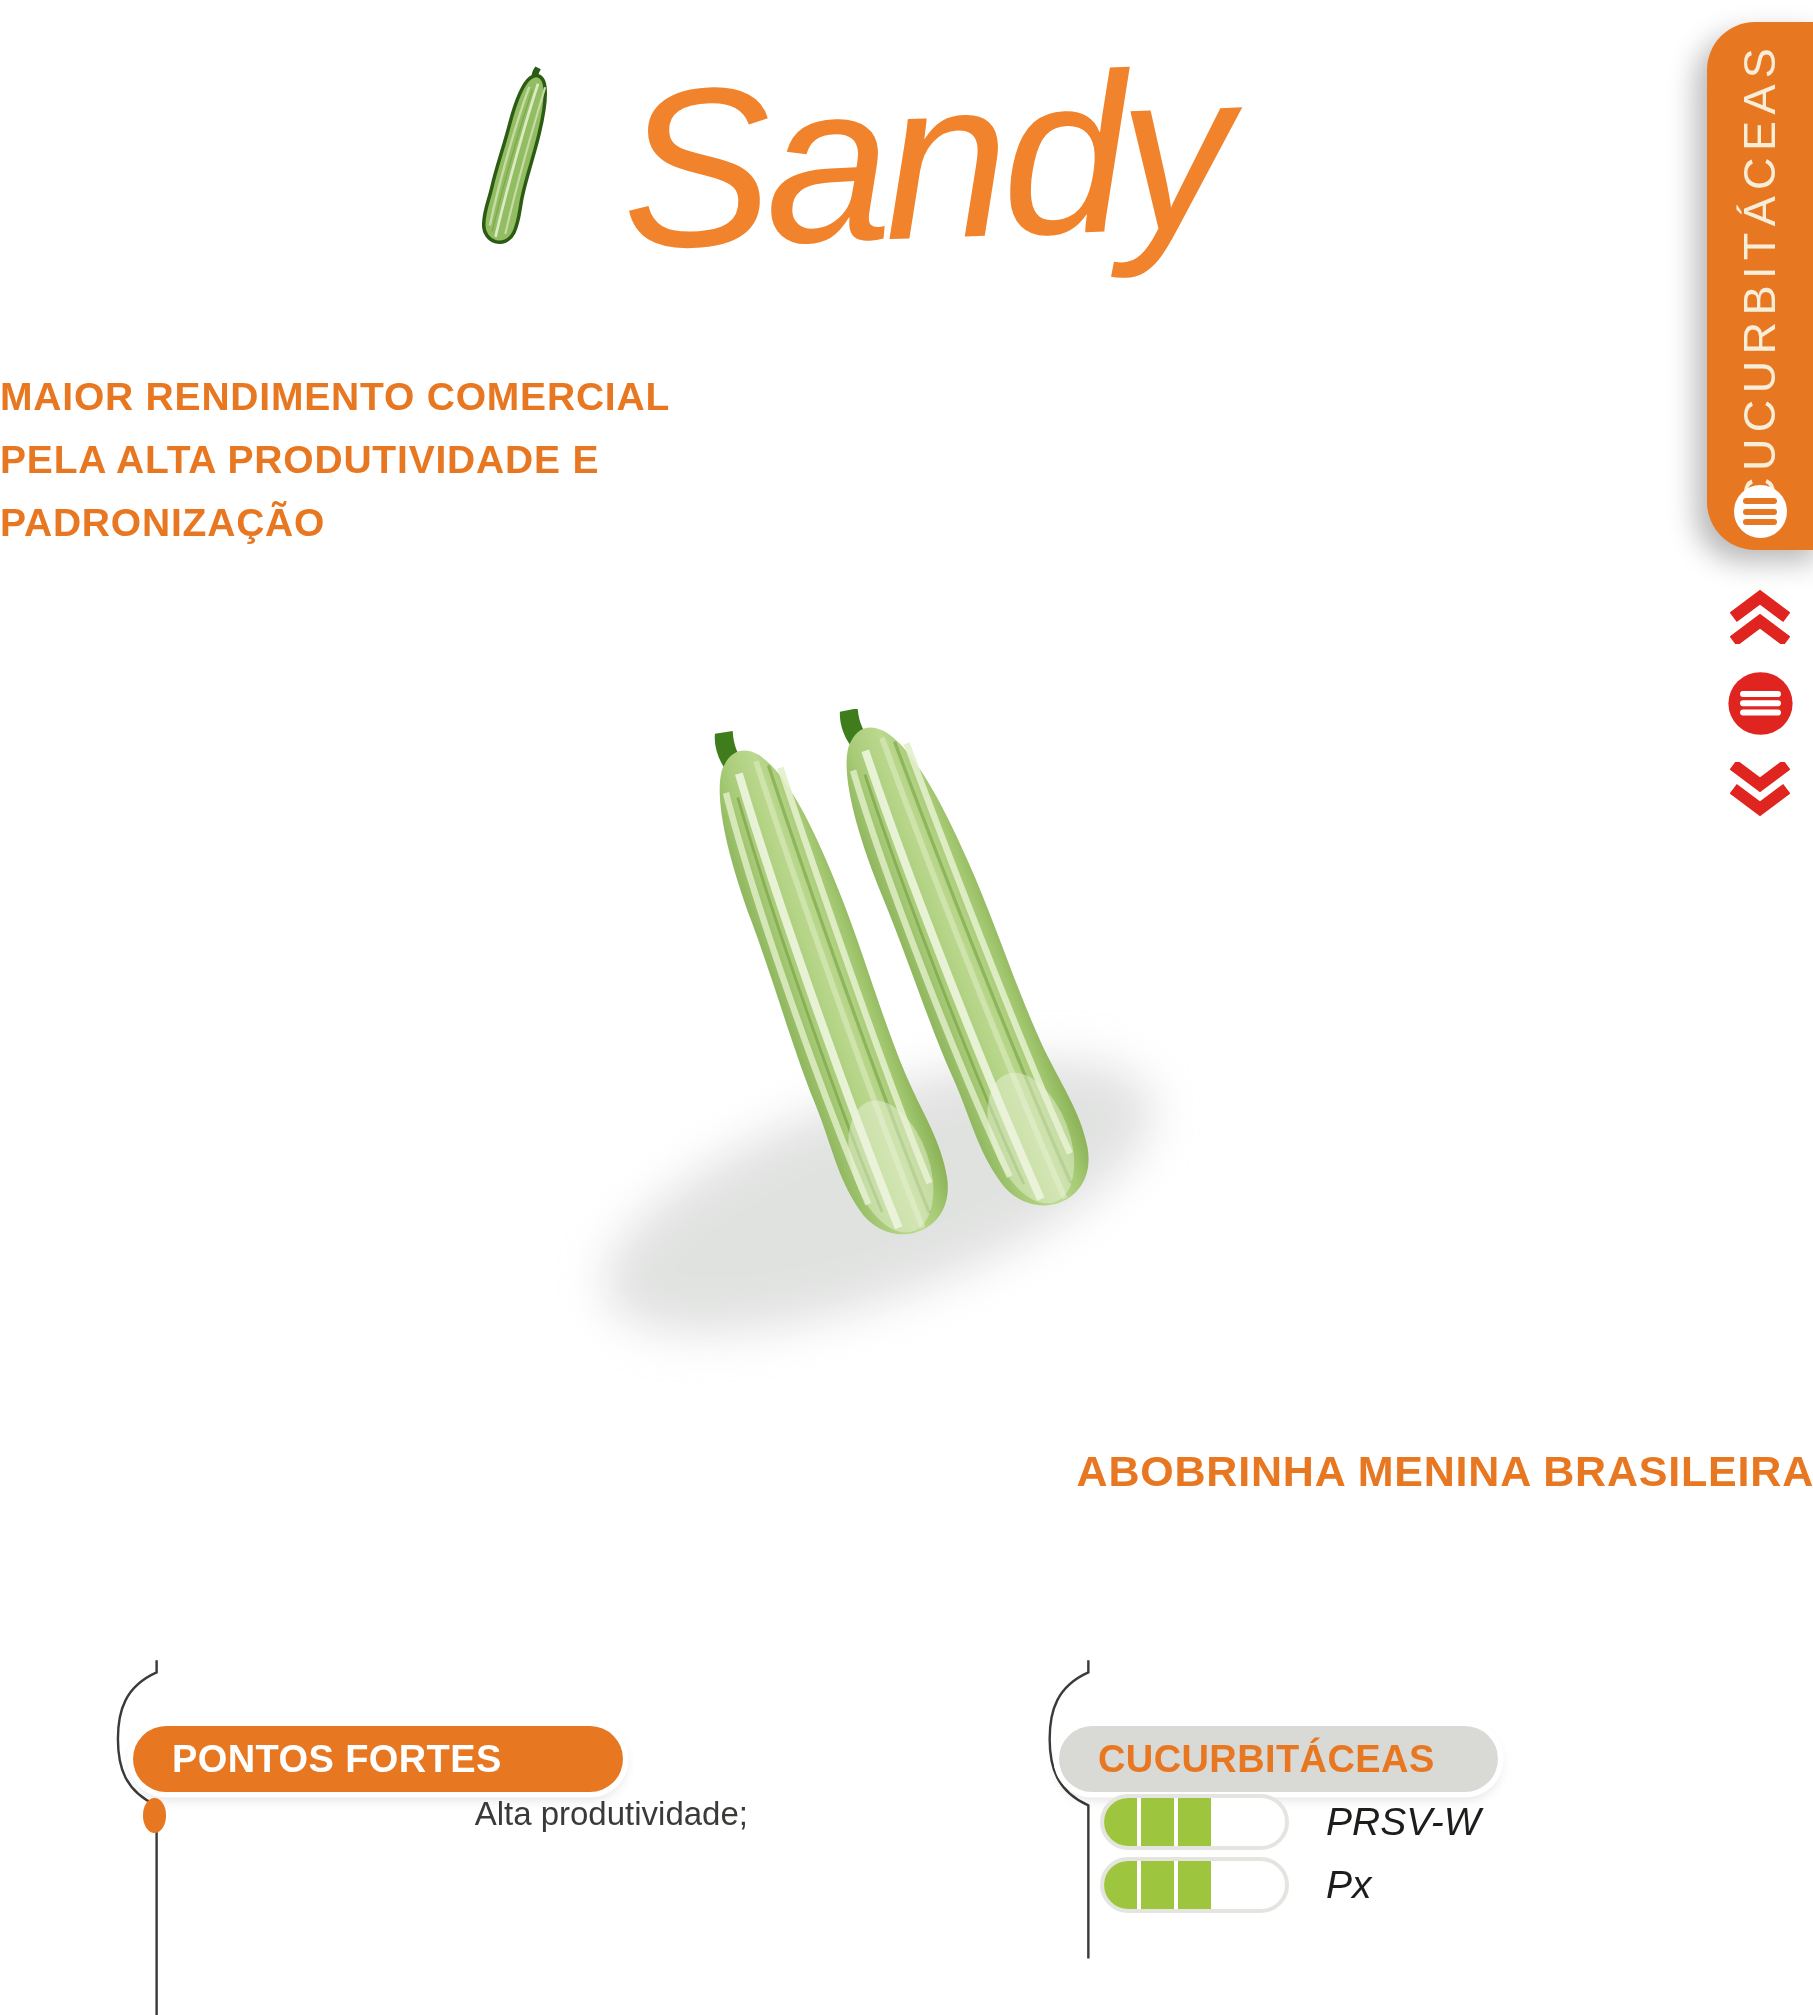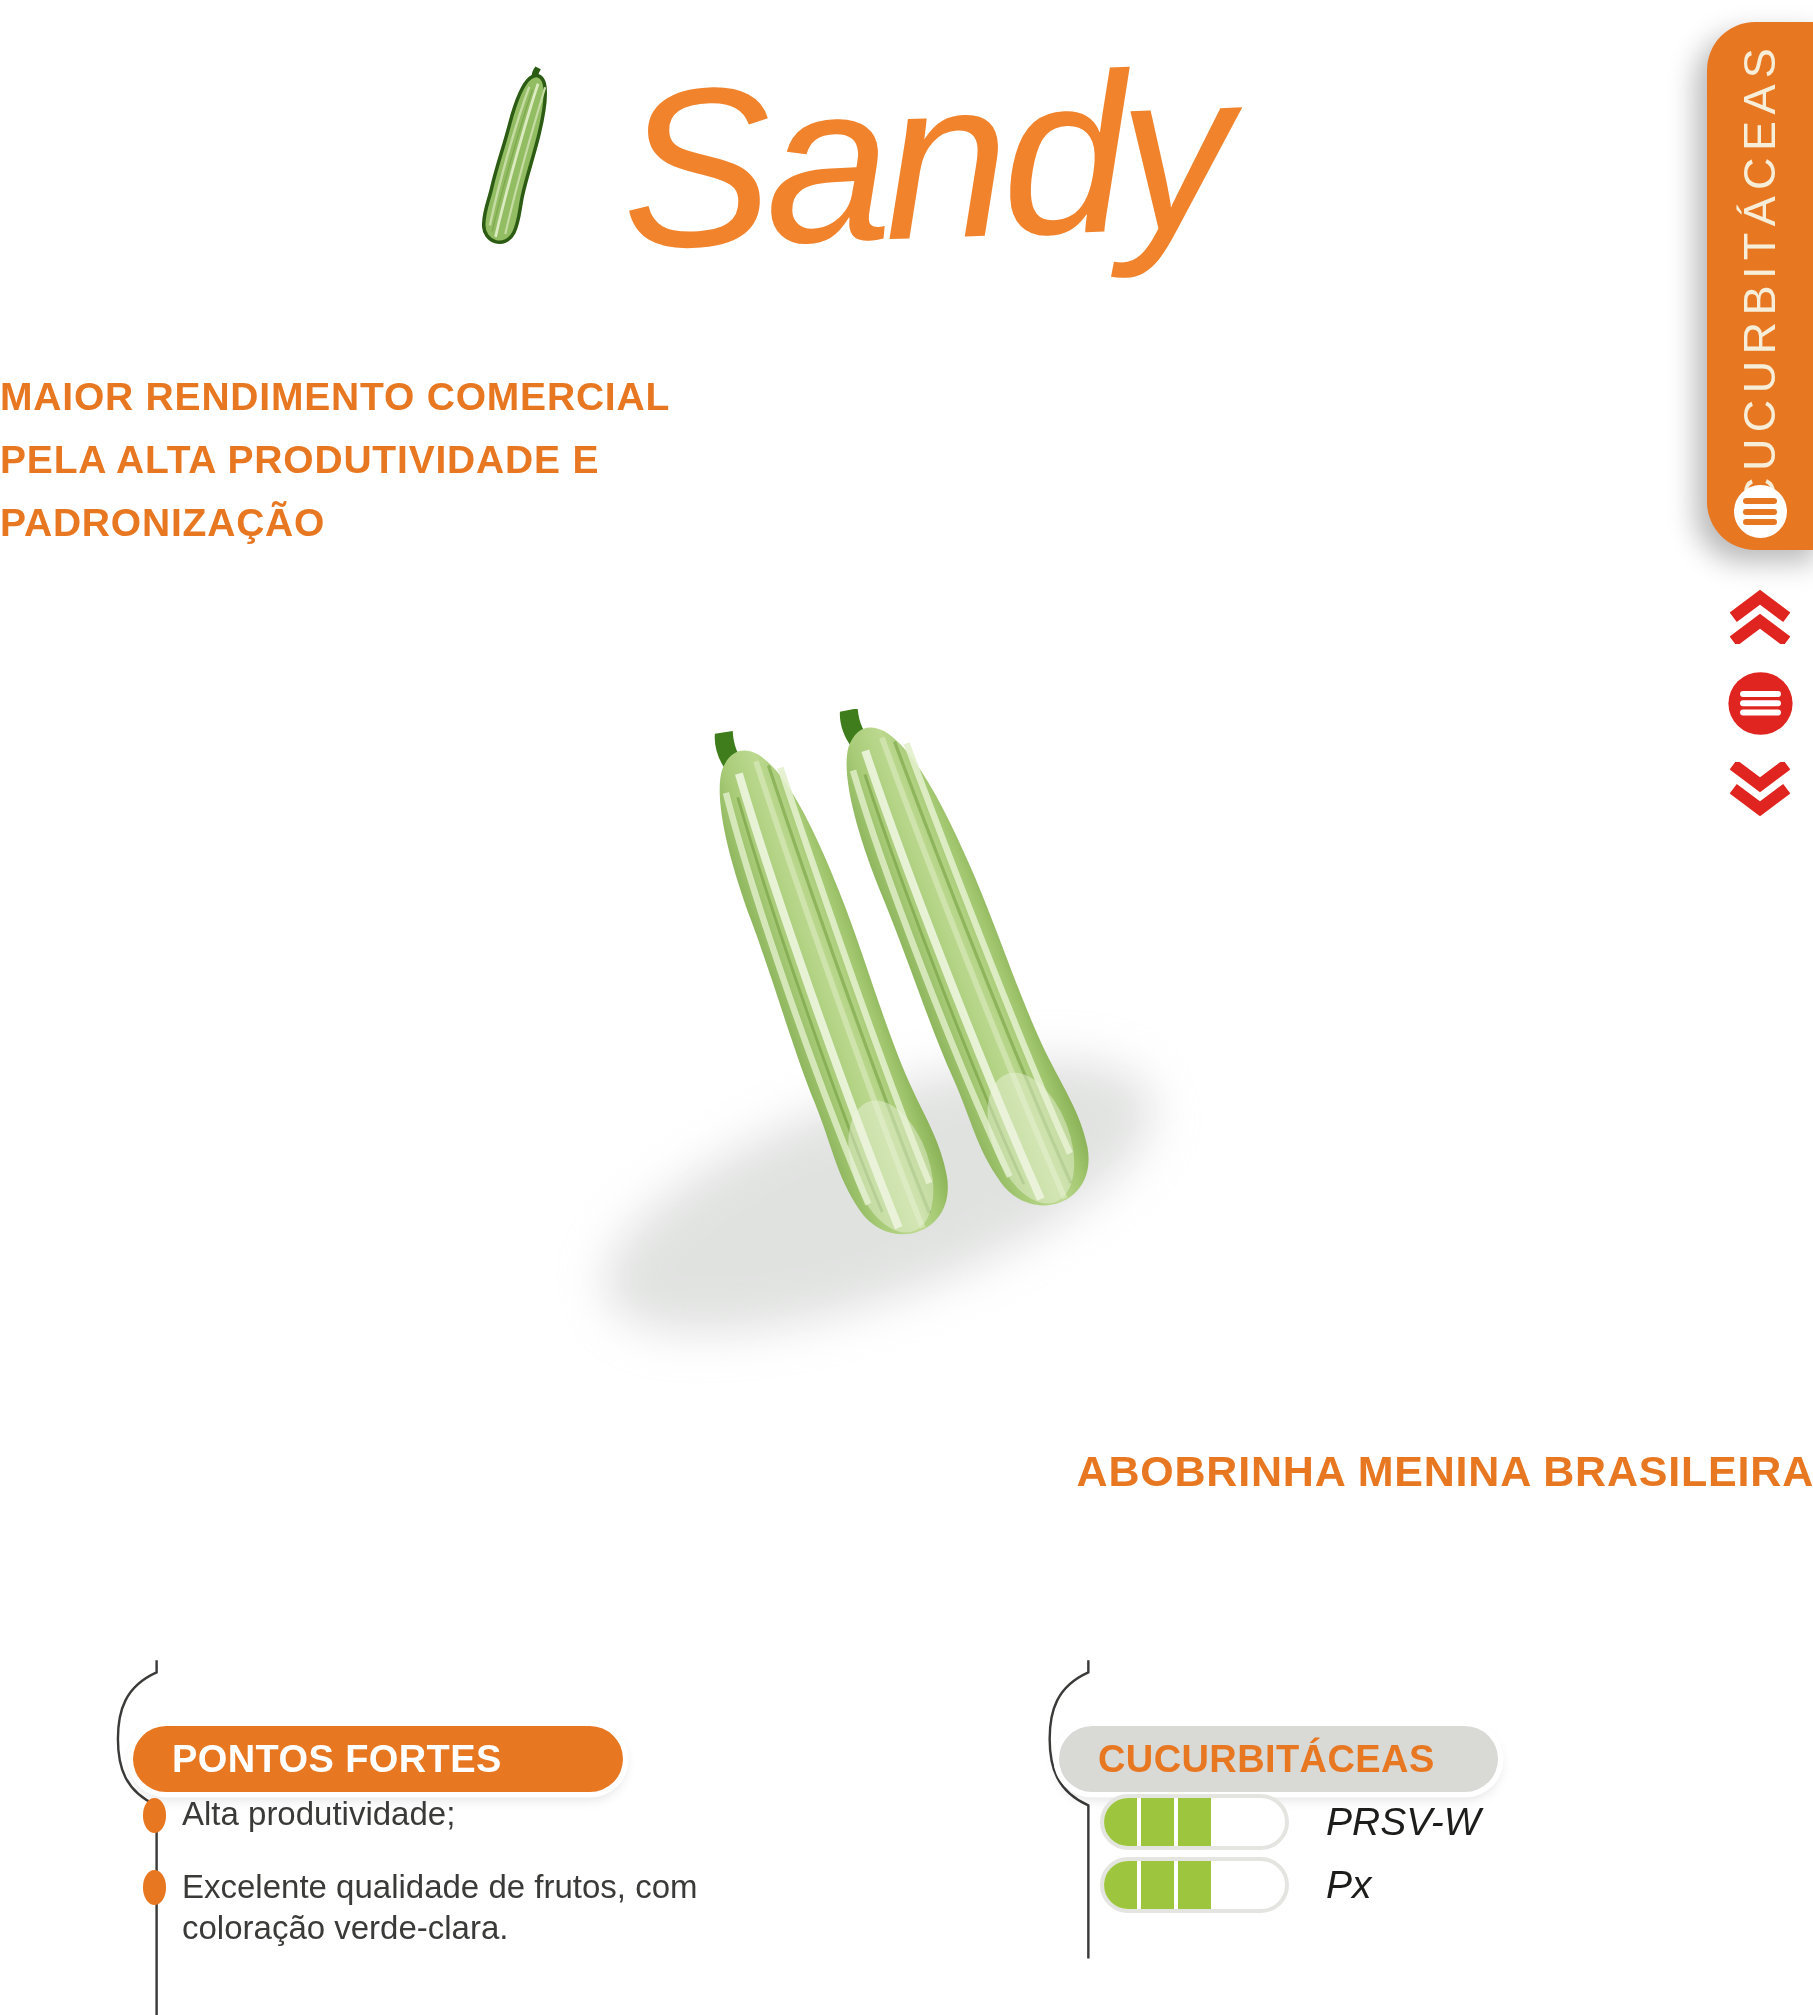--- a/index.html
+++ b/index.html
@@ -49,21 +49,21 @@
     box-shadow:0 0 0 5.6px #ffffff,0 5.6px 13.7px rgba(0,0,0,.16);margin-top:20px;}
   .pill.orange{background:var(--orange);color:#ffffff;}
   .pill.gray{background:var(--pill-gray);color:var(--orange);}
   .pill-pontos{left:133px;top:1706px;width:490px;}
   .pill-resist{left:1059px;top:1706px;width:439px;}
 
   
   .bullets{position:absolute;width:605px;list-style:none;z-index:2;}
   .bullets-pontos{left:143px;top:1793px;}
   .bullets li{position:relative;padding-left:39px;margin-bottom:31px;color:var(--text-dark);
-    font-size:33px;line-height:1.26;}
+    font-size:33px;line-height:1.26;text-align:right;}
   .bullets li .dot{position:absolute;left:0;top:4.8px;width:23.4px;height:35px;border-radius:50%;background:var(--orange);}
 
   
   .bar{background:#fff;border:4px solid #e4e4e1;border-radius:403px;overflow:hidden;display:flex;gap:3.6px;}
   .bar .seg{flex:1;background:transparent;}
   .bar .seg.on{background:var(--green);}
   .res-row{position:absolute;left:1100px;display:flex;align-items:center;gap:37px;z-index:2;}
   .res-row .bar{width:189px;height:56px;}
   .res-row .code{font-size:39px;font-style:italic;color:#1d1d1b;}
   .res-row-1{top:1794px;}
@@ -170,21 +170,20 @@
     </g>
   </svg>
 
   <div class="product-name">ABOBRINHA MENINA BRASILEIRA</div>
 
   <div class="pill orange pill-pontos">PONTOS FORTES</div>
   <div class="pill gray pill-resist">CUCURBITÁCEAS</div>
 
   <ul class="bullets bullets-pontos">
     <li><span class="dot"></span><span>Alta produtividade;</span></li>
-    <li><span class="dot"></span><span>Excelente qualidade de frutos, com coloração verde-clara.</span></li>
   </ul>
 
   <div class="res-row res-row-1">
     <div class="bar">
         <div class="seg on"></div>
         <div class="seg on"></div>
         <div class="seg on"></div>
         <div class="seg"></div>
         <div class="seg"></div>
       </div>

